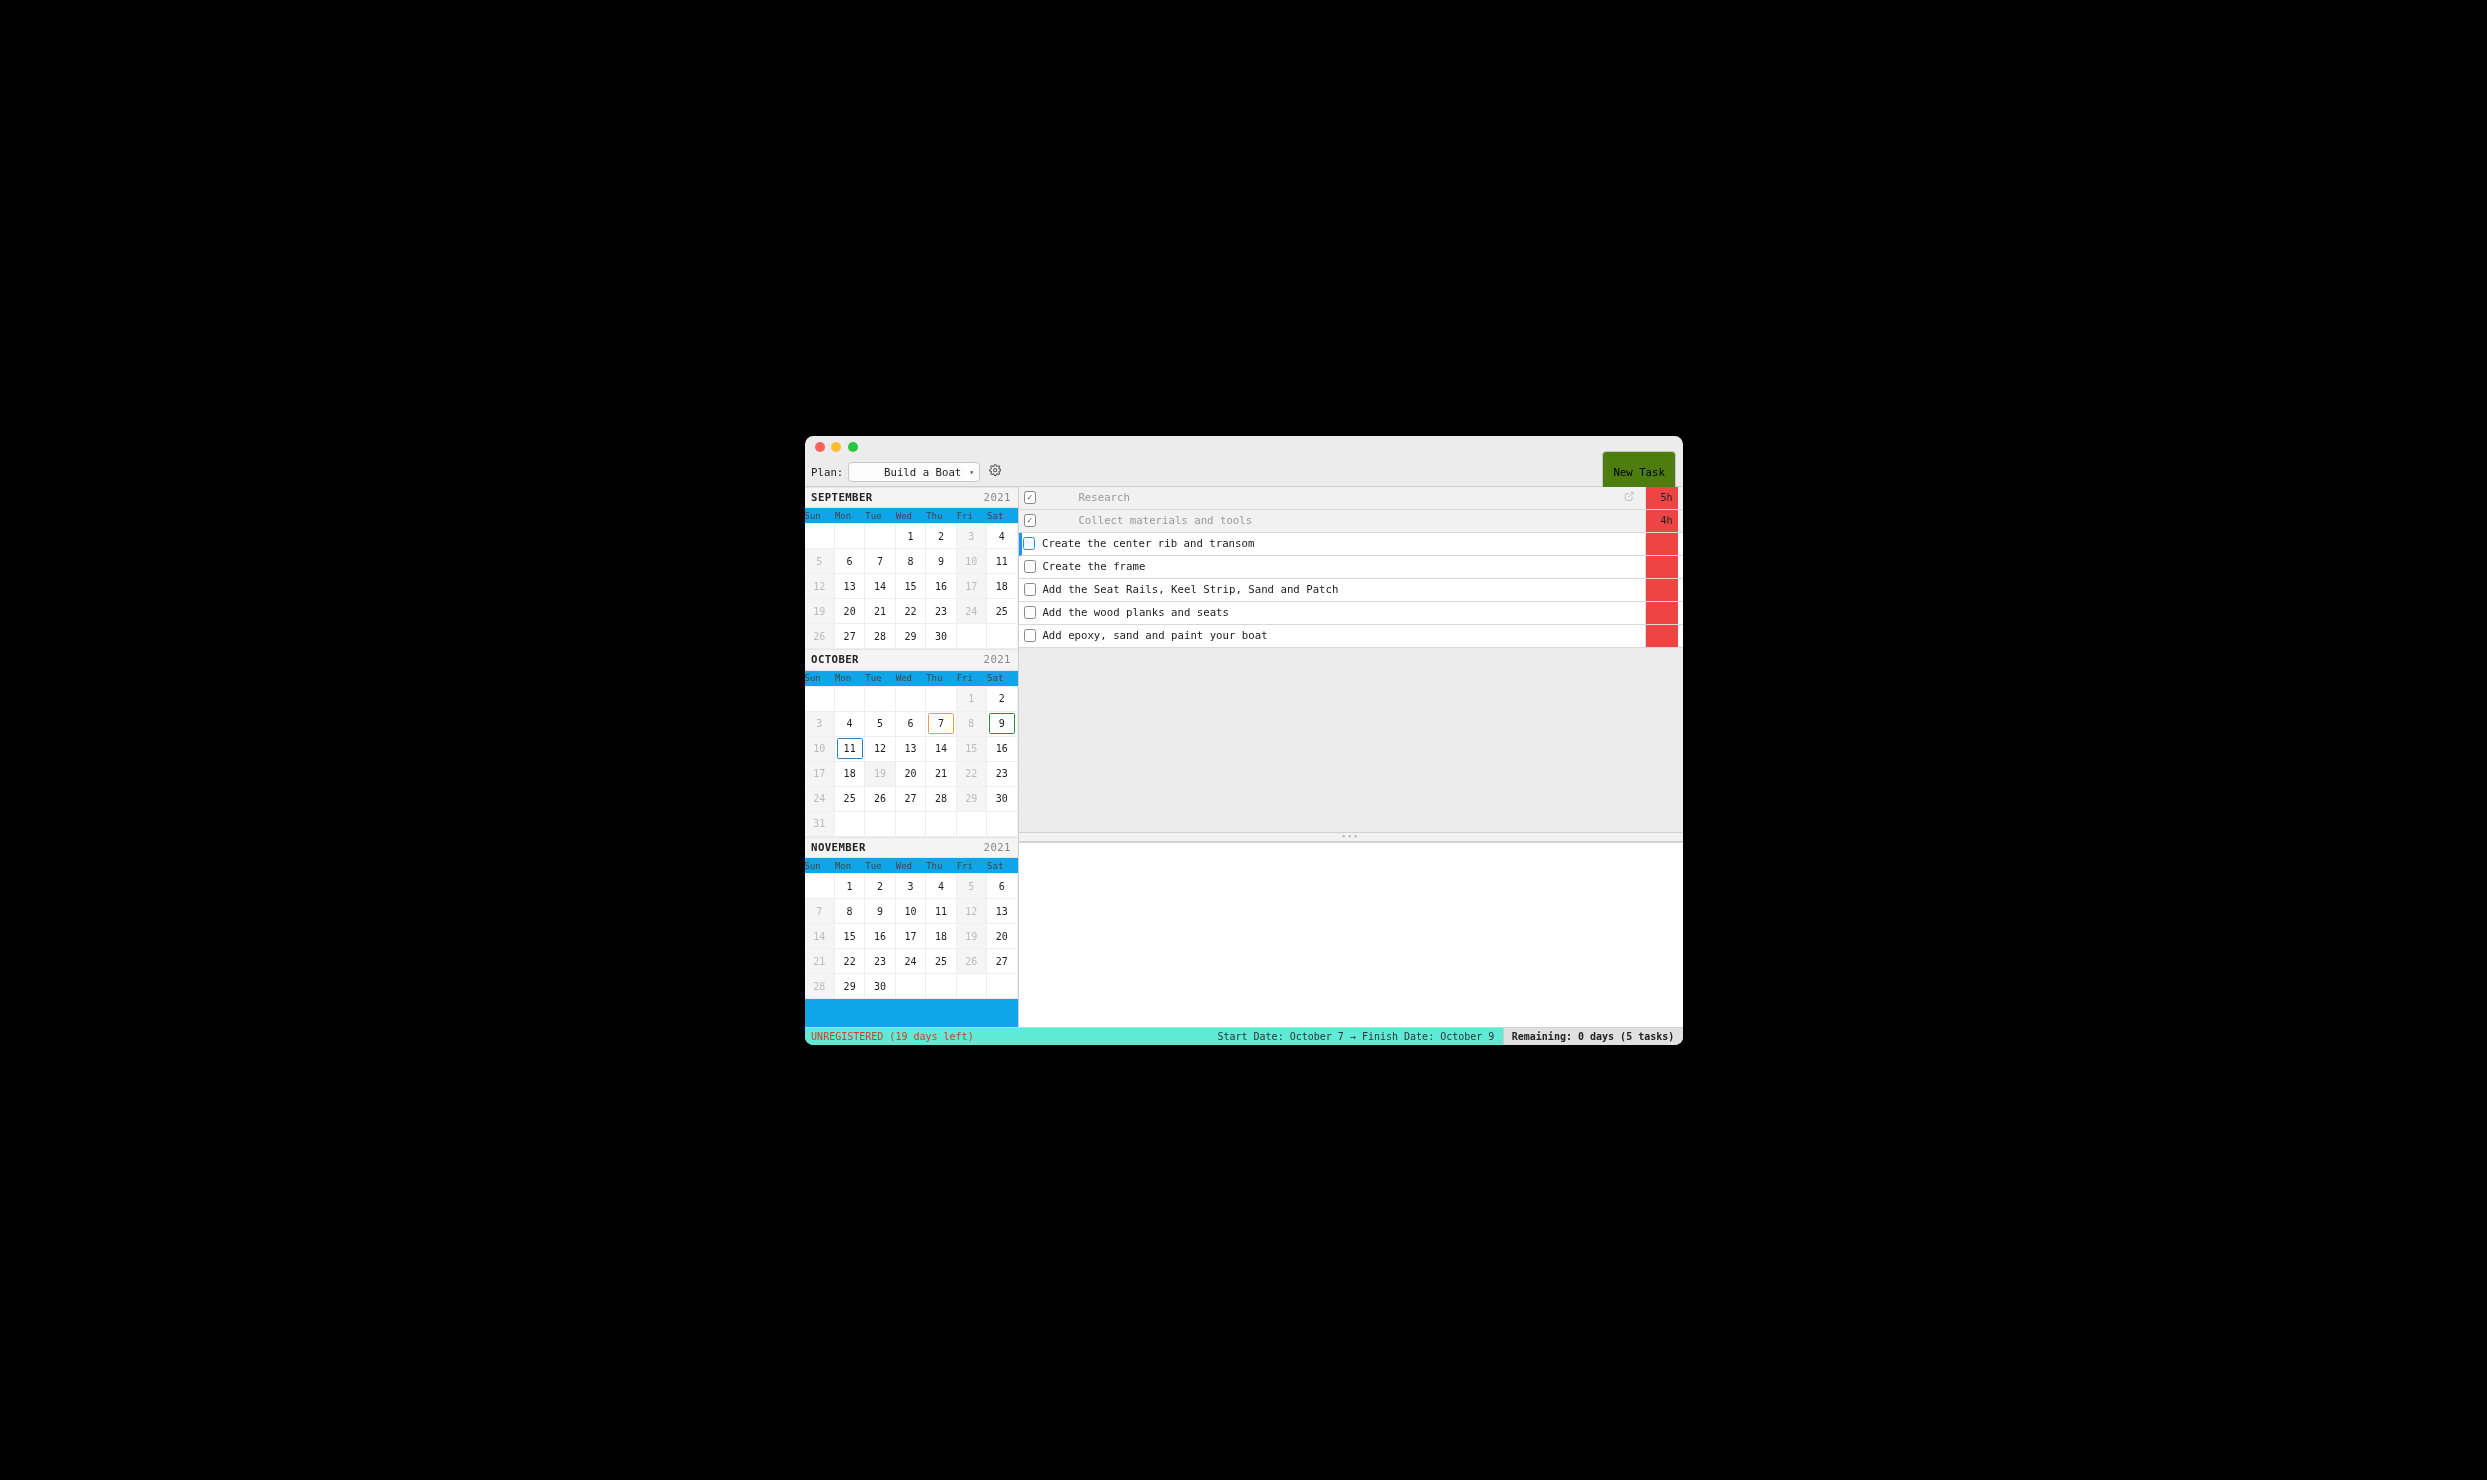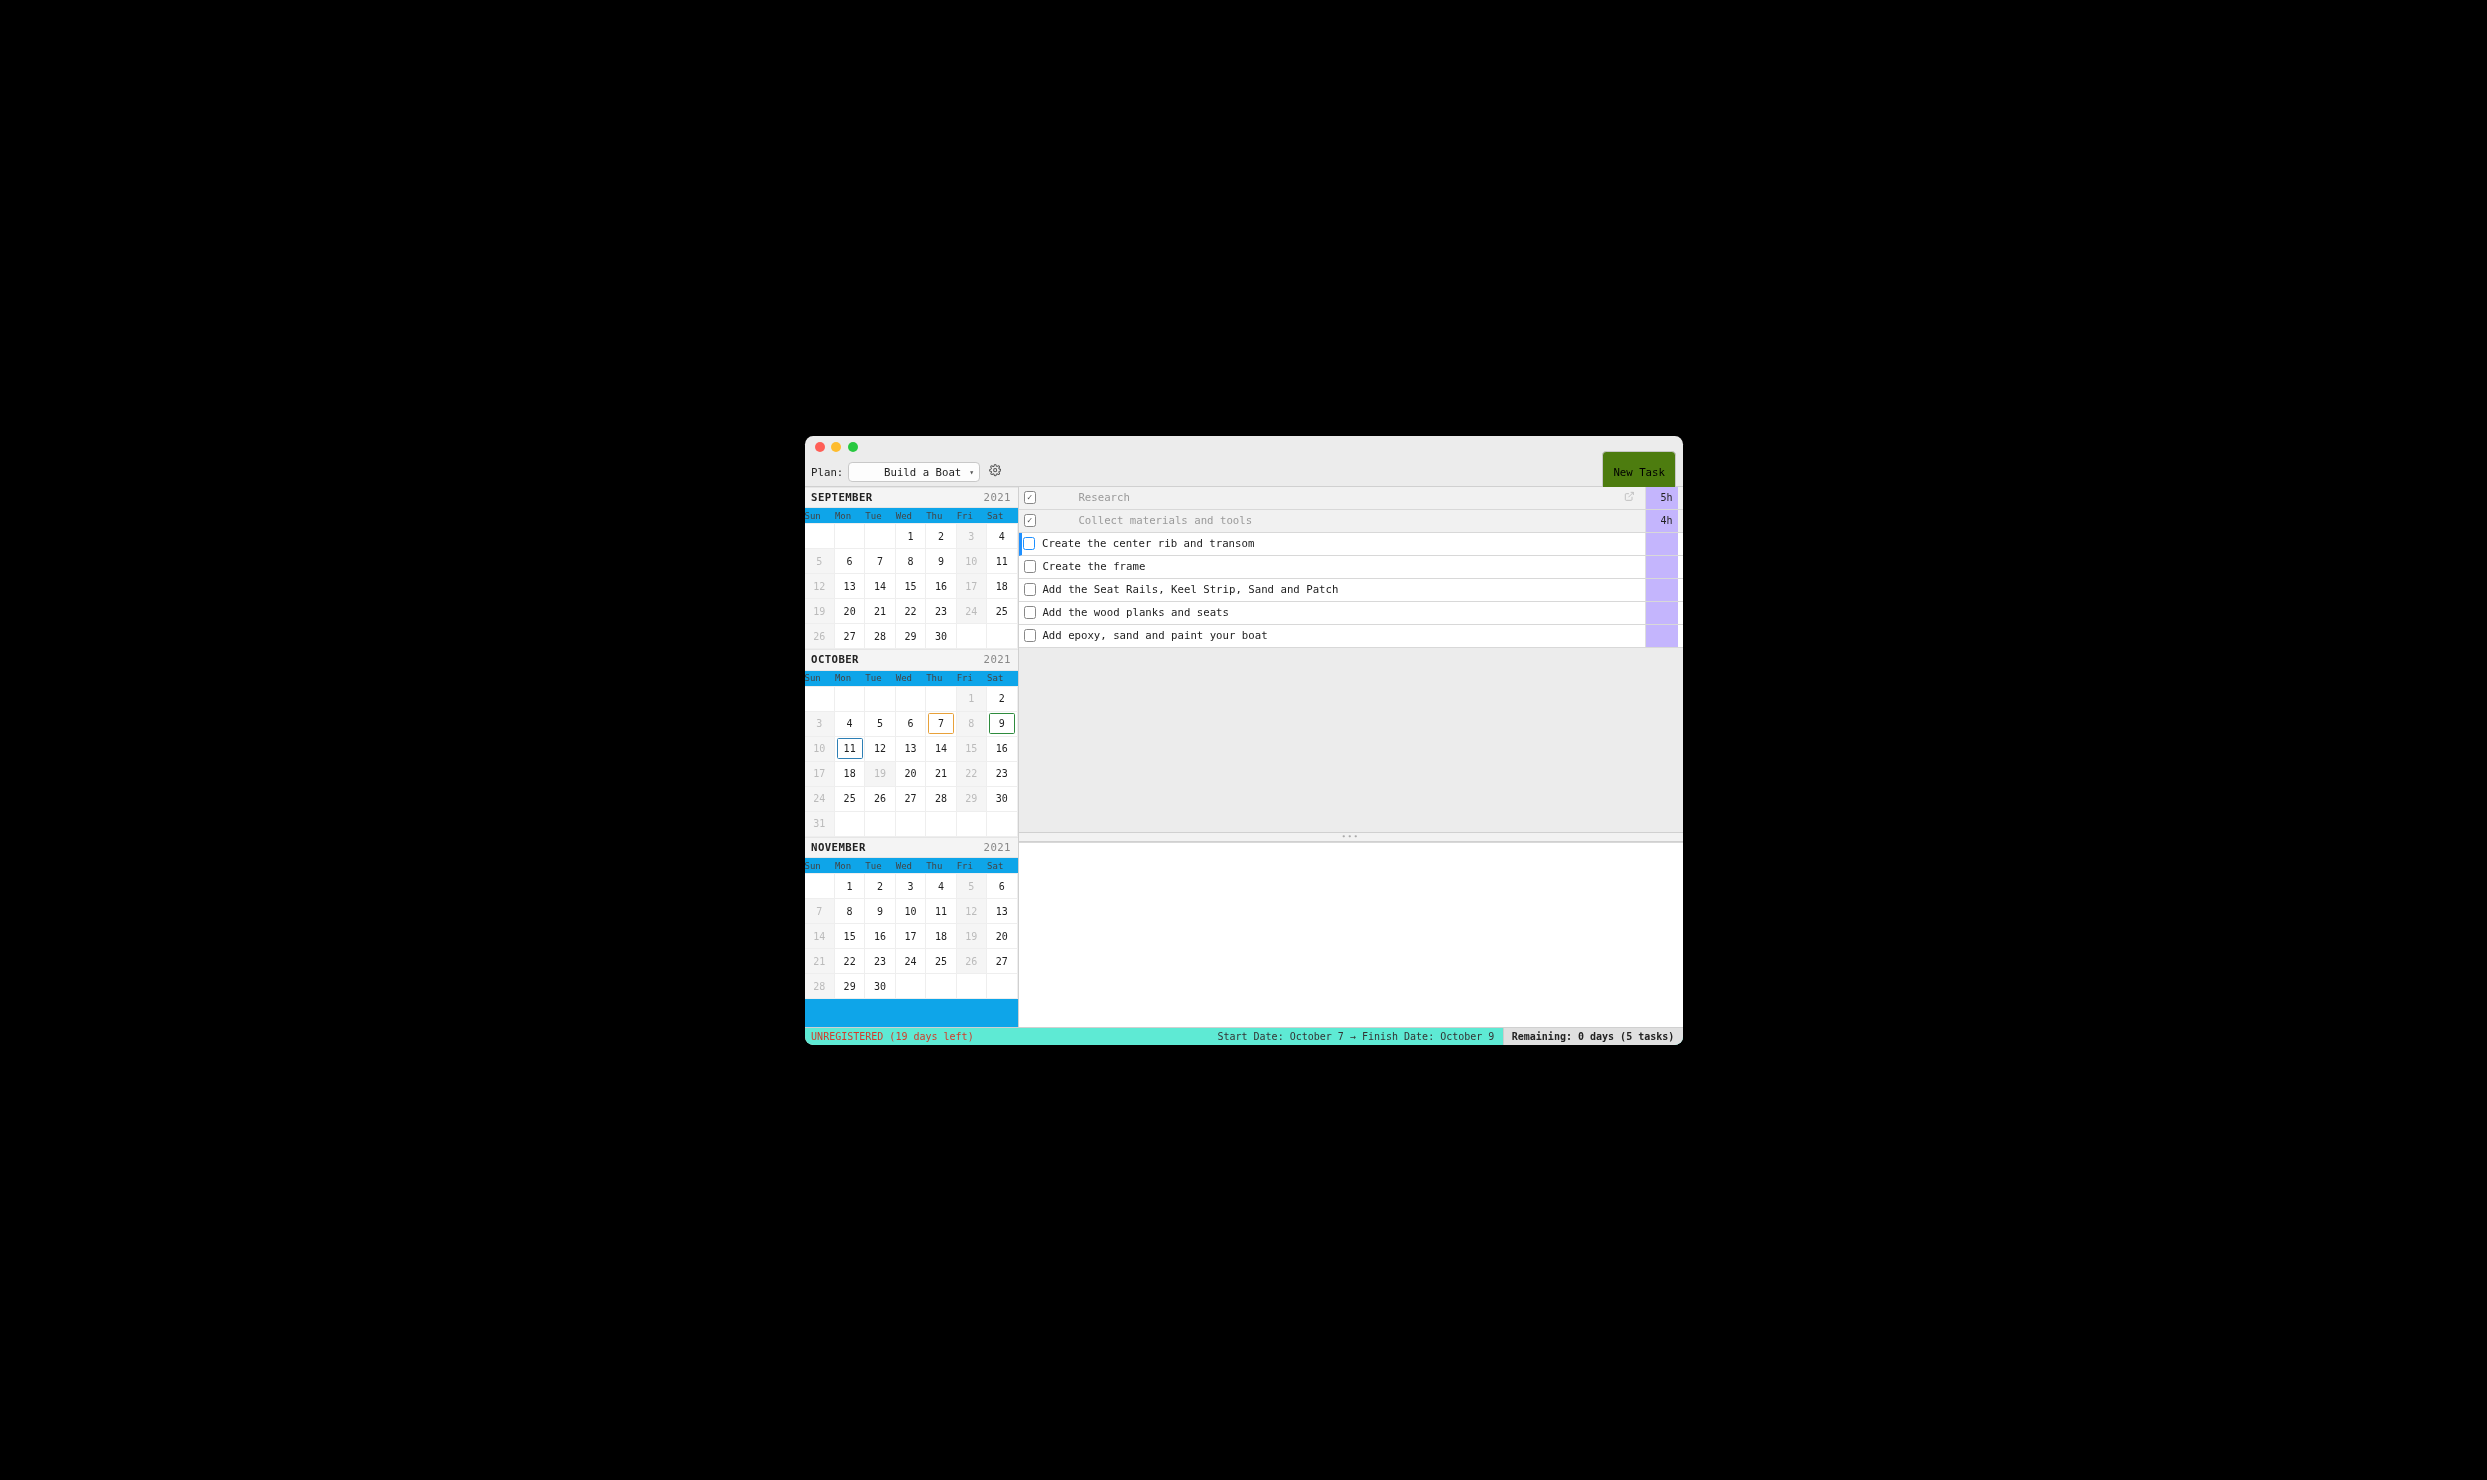--- a/index.html
+++ b/index.html
@@ -175,21 +175,21 @@
   .task-title { flex: 1; white-space: nowrap; overflow: hidden; text-overflow: ellipsis; }
   .task-link-icon { color: #bbb; font-size: 10.7px; margin-right: 3.3px; }
   .task-duration {
     width: 33px;
     text-align: right;
     border-left: 0.8px solid #ddd;
     padding: 4px 5px;
     height: 100%;
     display: flex; align-items: center; justify-content: flex-end;
     font-size: 10px;
-    background: #c4b5fd;
+    background: #ef4444;
   }
   .task-filler { flex: 1; background: #ececec; }
   .drag-handle {
     height: 10px;
     border-top: 0.8px solid #d0d0d0;
     border-bottom: 0.8px solid #d0d0d0;
     background: #f2f2f2;
     display:flex; align-items:center; justify-content:center;
     color:#aaa; letter-spacing:1.6px; font-size:7.4px;
     cursor: row-resize;

